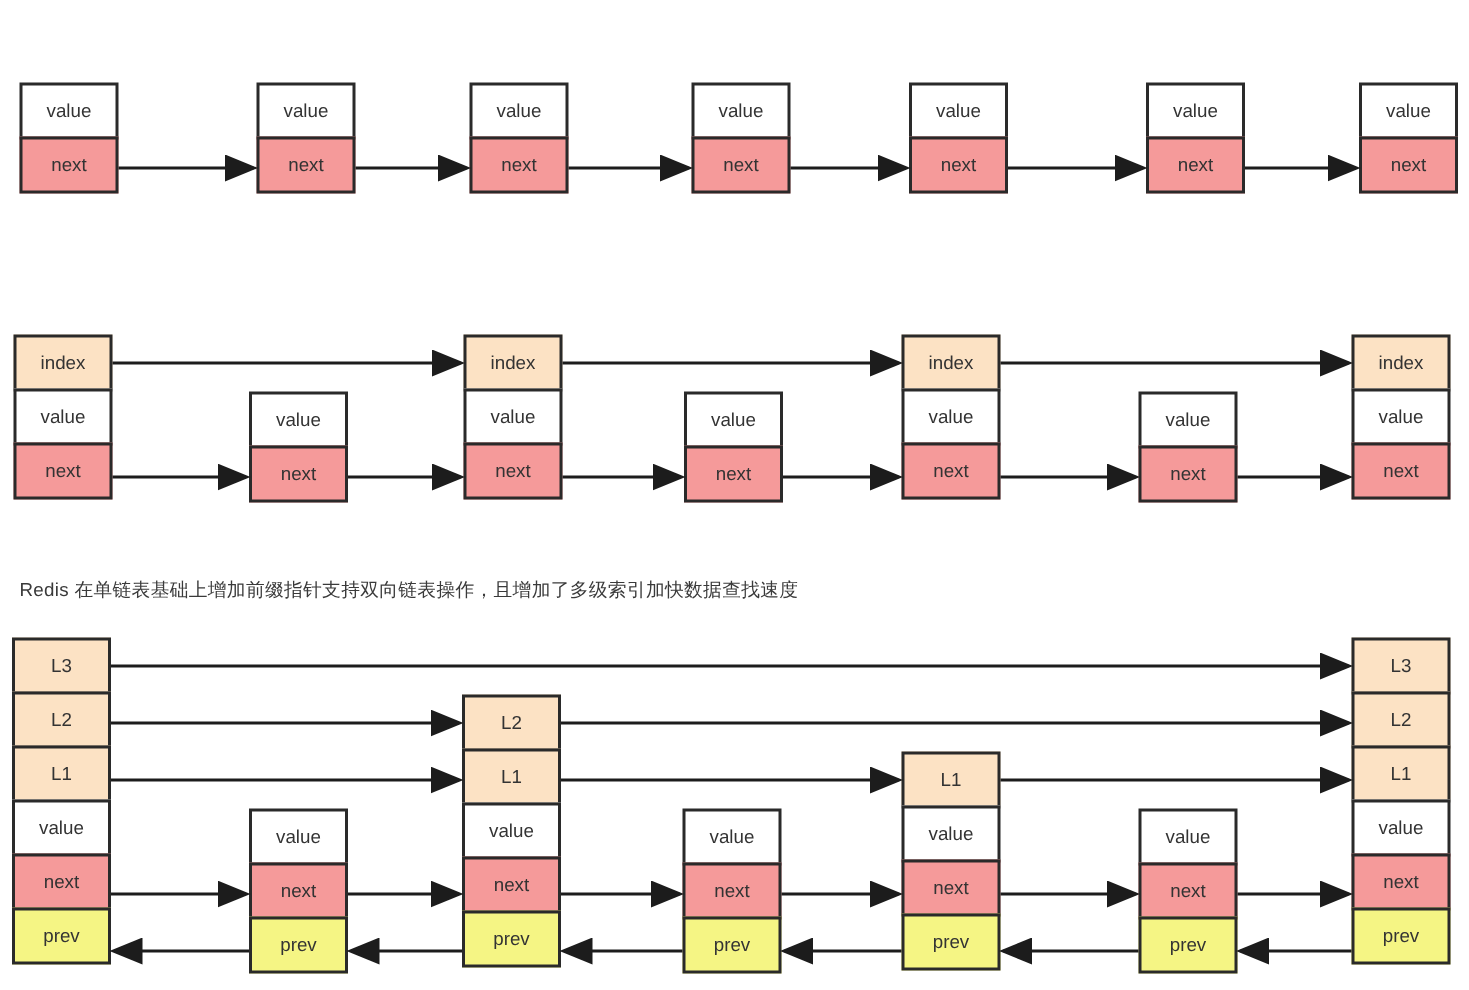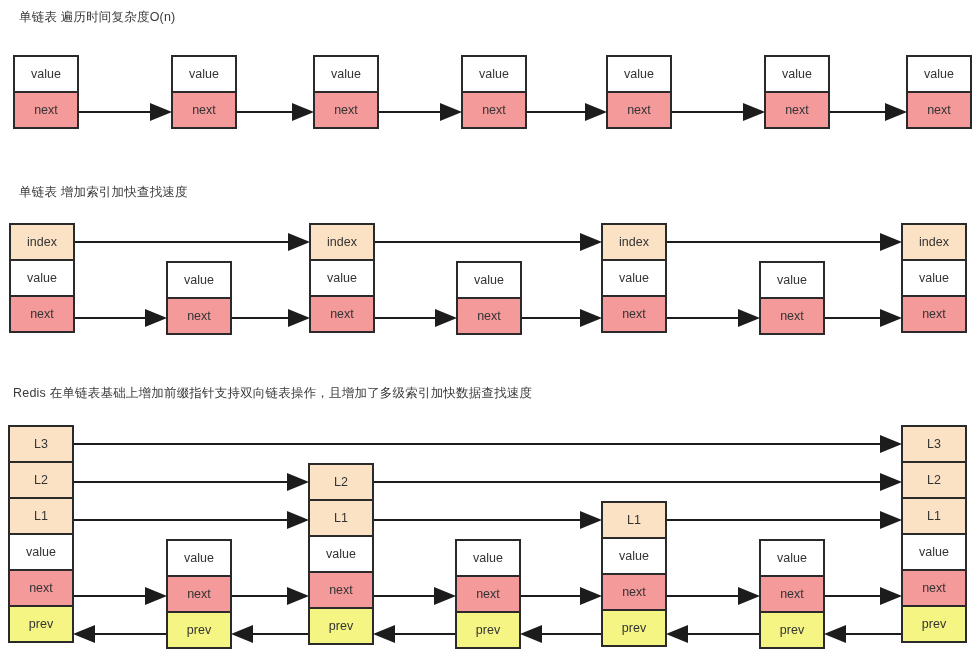--- a/index.html
+++ b/index.html
@@ -26,22 +26,20 @@
   .watermark{
     position:absolute;left:729px;top:633px;z-index:5;
     font-size:15px;color:#c7c7c7;opacity:0.8;white-space:nowrap;
     letter-spacing:0.3px;
   }
 </style>
 </head>
 <body>
 
 <div class="canvas">
-  <div class="section-title" id="title-1">单链表 遍历时间复杂度O(n)</div>
-  <div class="section-title" id="title-2">单链表 增加索引加快查找速度</div>
   <div class="section-title" id="title-3">Redis 在单链表基础上增加前缀指针支持双向链表操作，且增加了多级索引加快数据查找速度</div>
 
   <div id="nodes-layer">
       <div class="node" style="left: 13px; top: 55px;">
         <div class="cell" style="background: rgb(255, 255, 255);">value</div>
         <div class="cell" style="background: rgb(245, 154, 154);">next</div>
       </div>
       <div class="node" style="left: 171px; top: 55px;">
         <div class="cell" style="background: rgb(255, 255, 255);">value</div>
         <div class="cell" style="background: rgb(245, 154, 154);">next</div>

